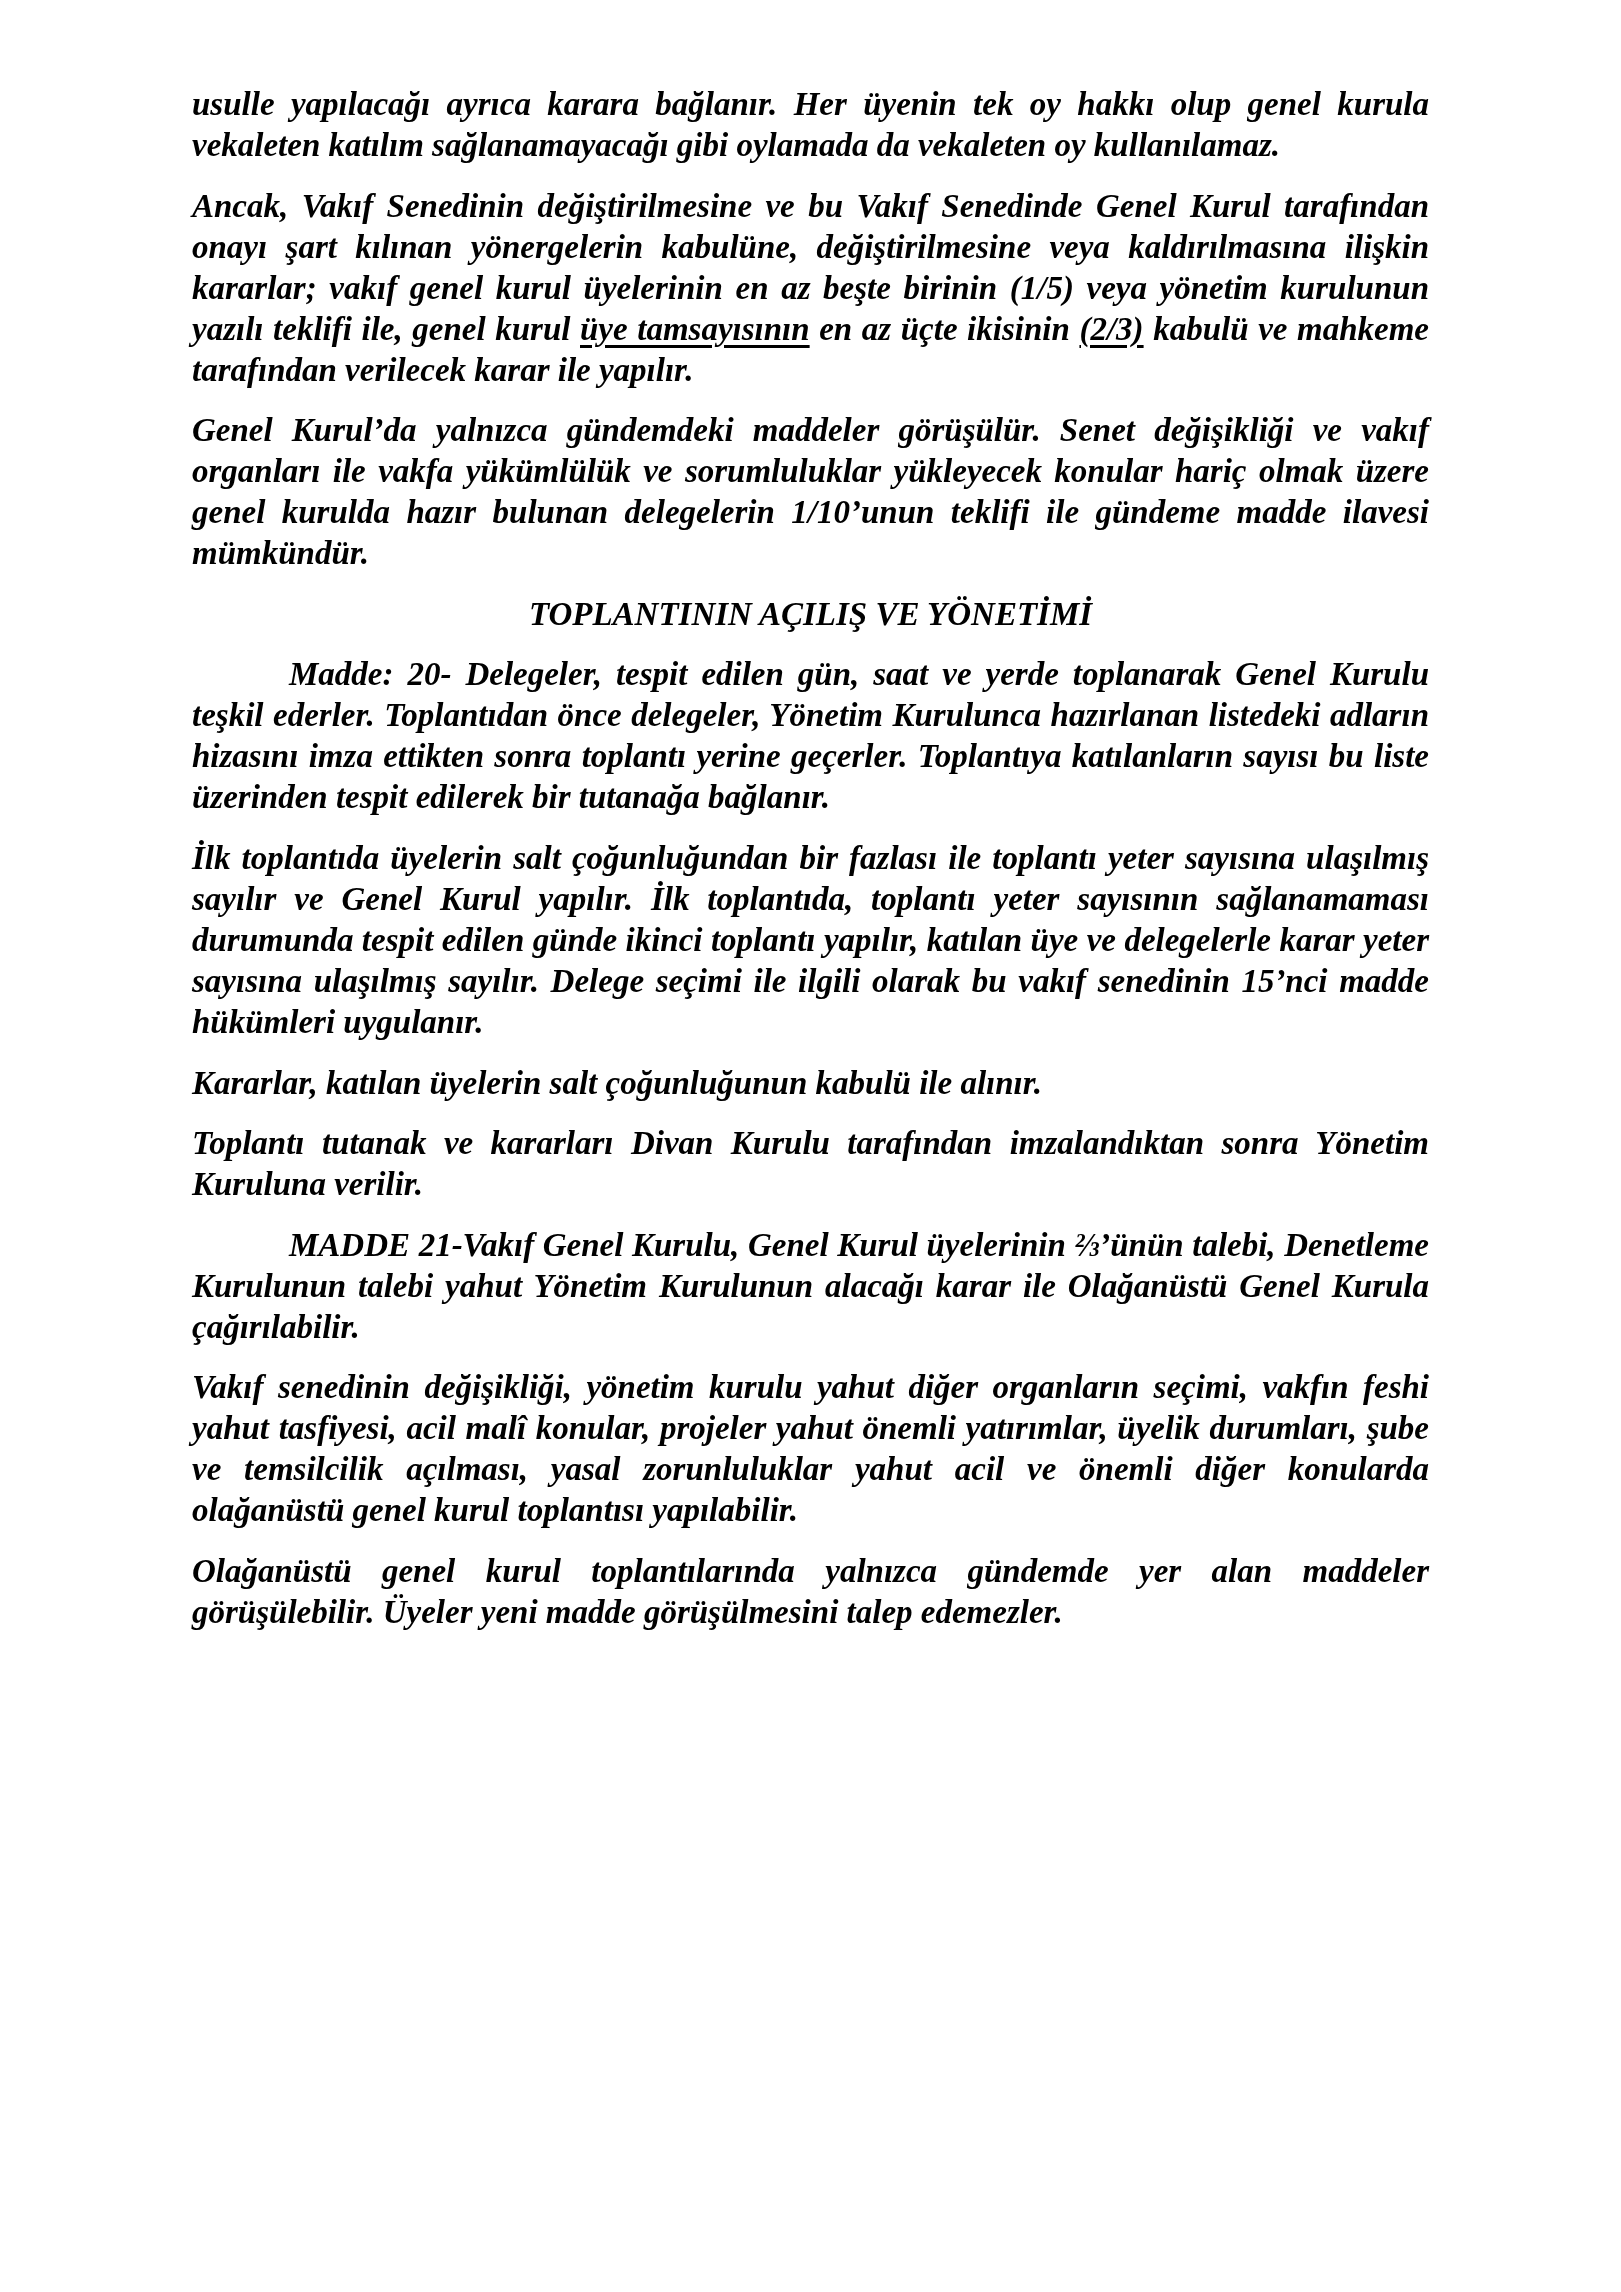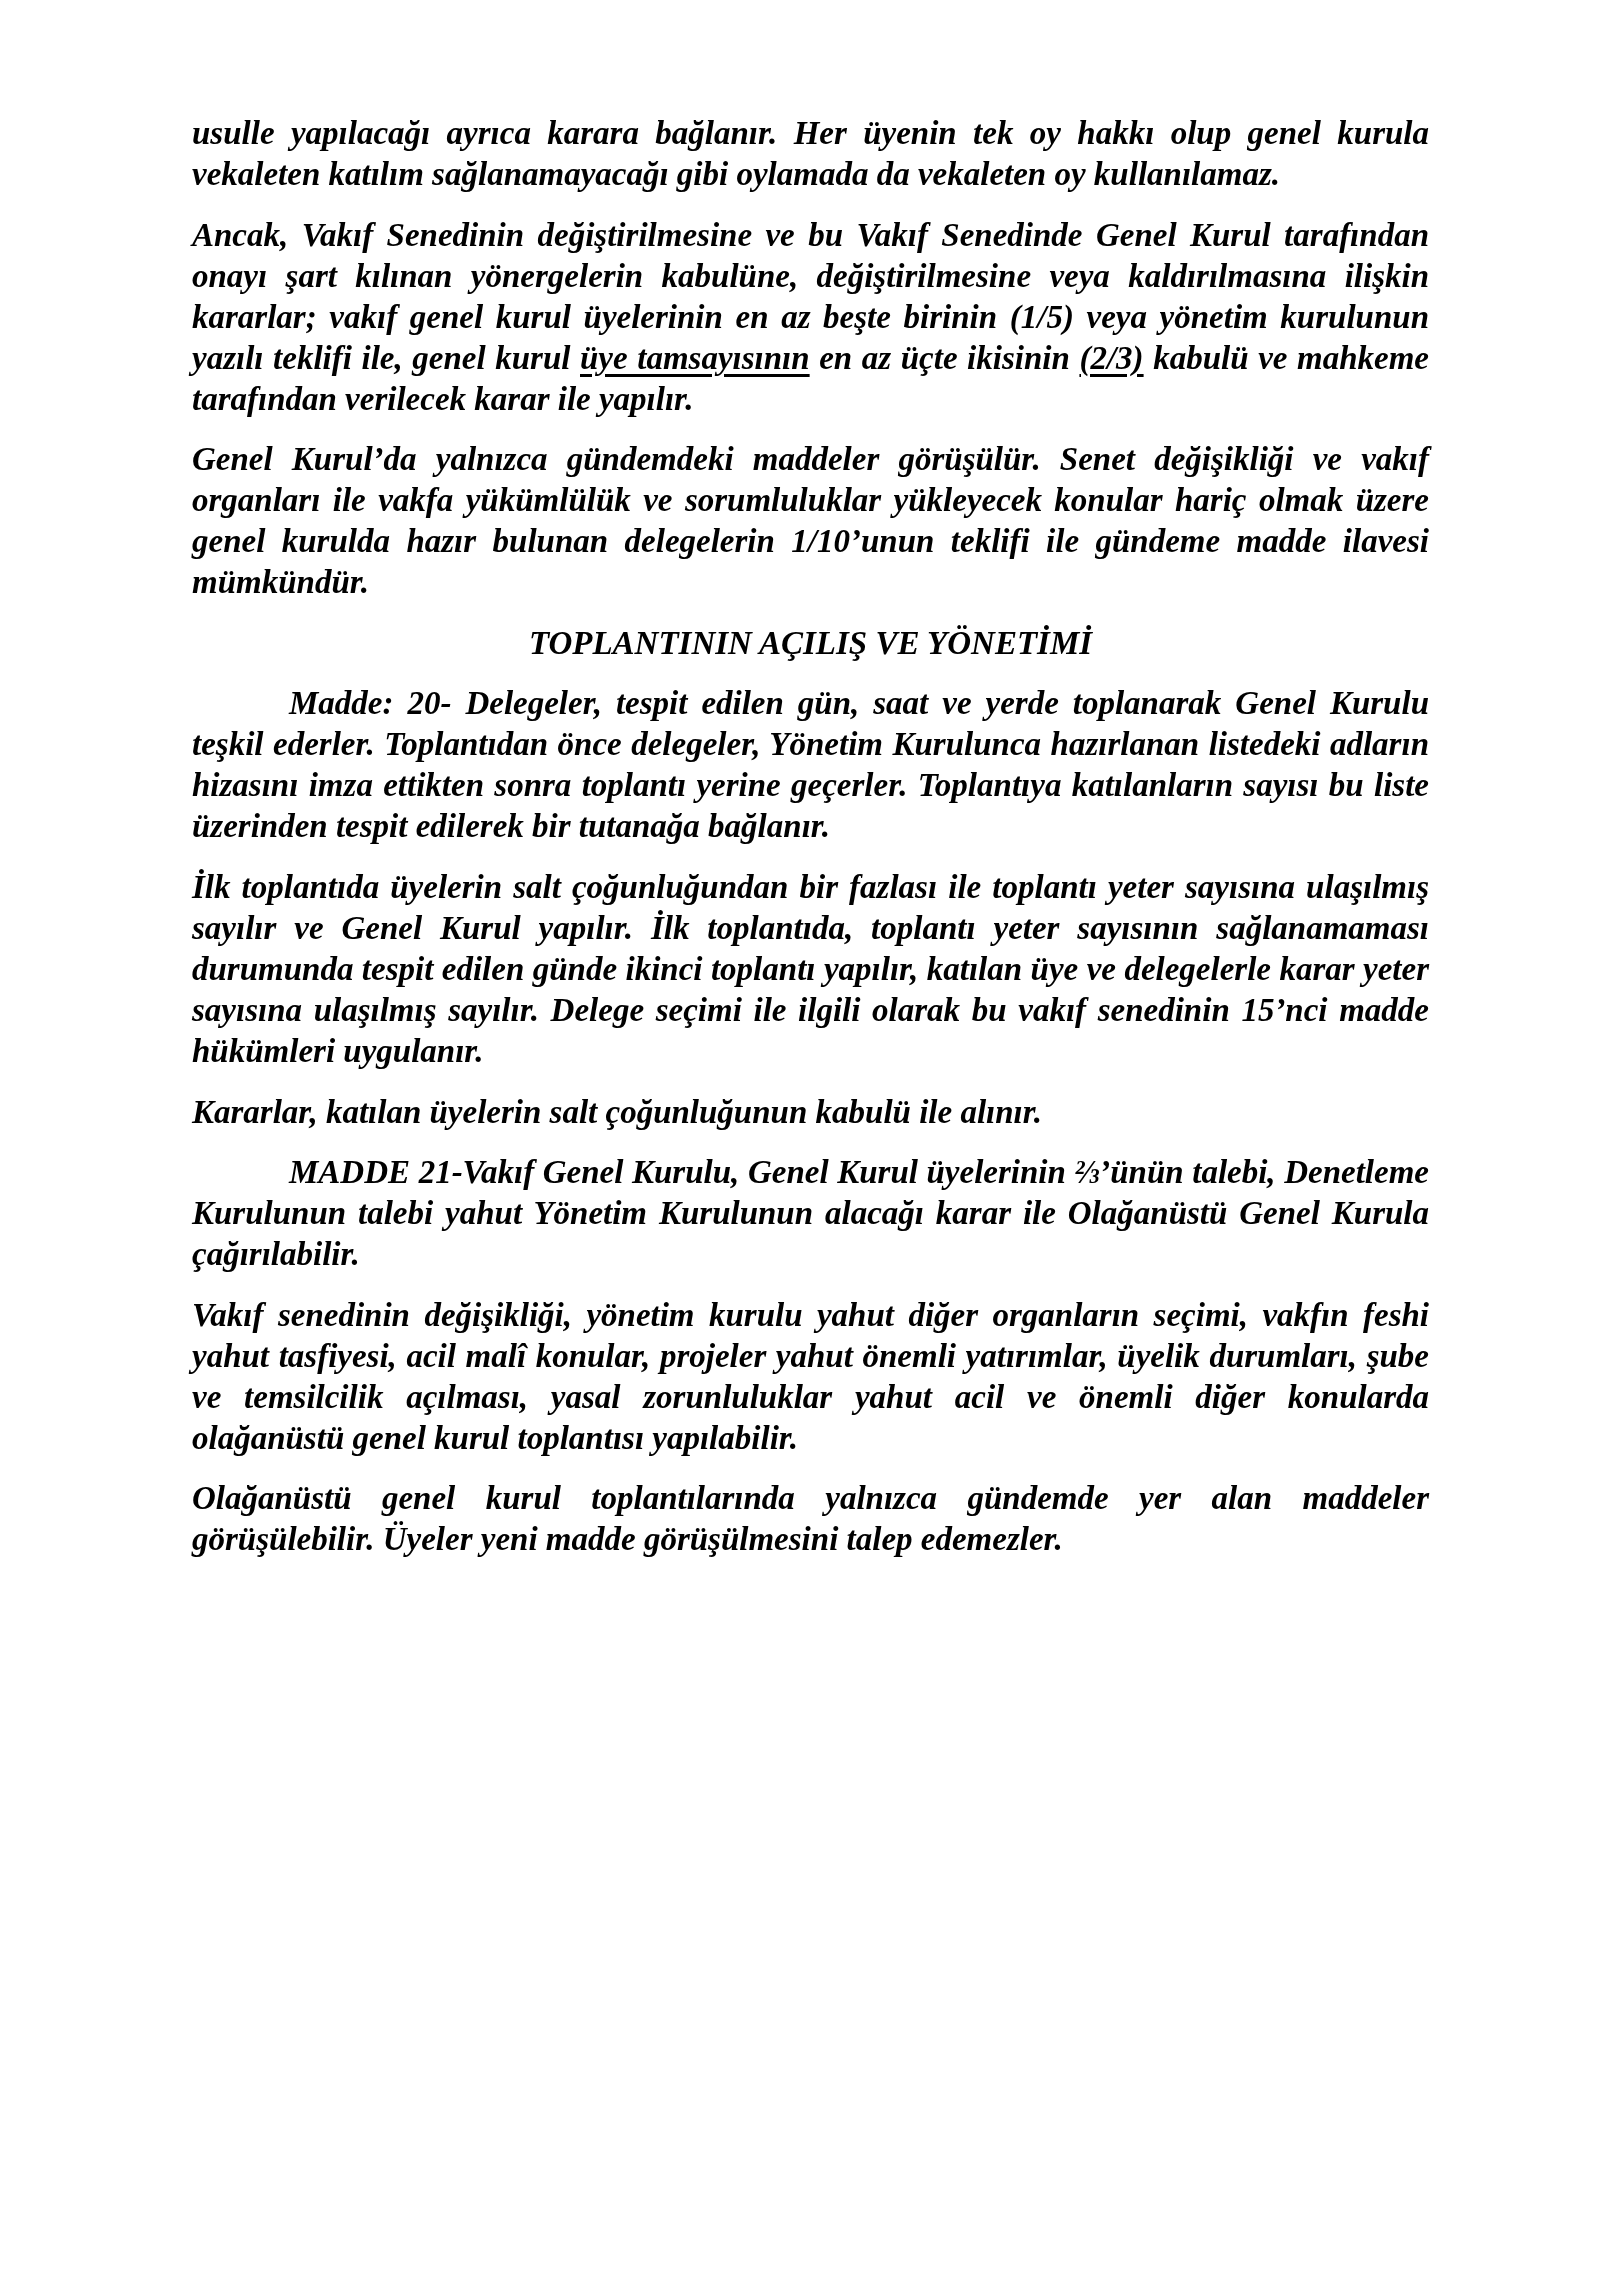--- a/index.html
+++ b/index.html
@@ -7,21 +7,21 @@
     margin: 0;
     padding: 0;
     background: #ffffff;
   }
   .page {
     position: relative;
     width: 1621px;
     height: 2293px;
     background: #ffffff;
     overflow: hidden;
-    padding: 113px 192px 59px 192px;
+    padding: 84px 192px 59px 192px;
     font-family: "Liberation Serif", serif;
     color: #000000;
   }
   .doc p,
   .doc h2 {
     font-style: italic;
     font-weight: bold;
     font-size: 33px;
     line-height: 41px;
     margin: 0 0 19.6px 0;
@@ -41,18 +41,19 @@
 
 <div class="page">
   <div class="doc">
       <p><span>usulle yapılacağı ayrıca karara bağlanır. Her üyenin tek oy hakkı olup genel kurula vekaleten katılım sağlanamayacağı gibi oylamada da vekaleten oy kullanılamaz.</span></p>
       <p><span>Ancak, Vakıf Senedinin değiştirilmesine ve bu Vakıf Senedinde Genel Kurul tarafından onayı şart kılınan yönergelerin kabulüne, değiştirilmesine veya kaldırılmasına ilişkin kararlar; vakıf genel kurul üyelerinin en az beşte birinin (1/5) veya yönetim kurulunun yazılı teklifi ile, genel kurul </span><span class="underline">üye tamsayısının</span><span> en az üçte ikisinin </span><span class="underline">(2/3)</span><span> kabulü ve mahkeme tarafından verilecek karar ile yapılır.</span></p>
       <p><span>Genel Kurul’da yalnızca gündemdeki maddeler görüşülür. Senet değişikliği ve vakıf organları ile vakfa yükümlülük ve sorumluluklar yükleyecek konular hariç olmak üzere genel kurulda hazır bulunan delegelerin 1/10’unun teklifi ile gündeme madde ilavesi mümkündür.</span></p>
       <h2><span>TOPLANTININ AÇILIŞ VE YÖNETİMİ</span></h2>
       <p class="indent"><span>Madde: 20- Delegeler, tespit edilen gün, saat ve yerde toplanarak Genel Kurulu teşkil ederler. Toplantıdan önce delegeler, Yönetim Kurulunca hazırlanan listedeki adların hizasını imza ettikten sonra toplantı yerine geçerler. Toplantıya katılanların sayısı bu liste üzerinden tespit edilerek bir tutanağa bağlanır.</span></p>
       <p><span>İlk toplantıda üyelerin salt çoğunluğundan bir fazlası ile toplantı yeter sayısına ulaşılmış sayılır ve Genel Kurul yapılır. İlk toplantıda, toplantı yeter sayısının sağlanamaması durumunda tespit edilen günde ikinci toplantı yapılır, katılan üye ve delegelerle karar yeter sayısına ulaşılmış sayılır. Delege seçimi ile ilgili olarak bu vakıf senedinin 15’nci madde hükümleri uygulanır.</span></p>
       <p><span>Kararlar, katılan üyelerin salt çoğunluğunun kabulü ile alınır.</span></p>
+      <p><span>Toplantı tutanak ve kararları Divan Kurulu tarafından imzalandıktan sonra Yönetim Kuruluna verilir.</span></p>
       <p class="indent"><span>MADDE 21-Vakıf Genel Kurulu, Genel Kurul üyelerinin ⅔’ünün talebi, Denetleme Kurulunun talebi yahut Yönetim Kurulunun alacağı karar ile Olağanüstü Genel Kurula çağırılabilir.</span></p>
       <p><span>Vakıf senedinin değişikliği, yönetim kurulu yahut diğer organların seçimi, vakfın feshi yahut tasfiyesi, acil malî konular, projeler yahut önemli yatırımlar, üyelik durumları, şube ve temsilcilik açılması, yasal zorunluluklar yahut acil ve önemli diğer konularda olağanüstü genel kurul toplantısı yapılabilir.</span></p>
       <p><span>Olağanüstü genel kurul toplantılarında yalnızca gündemde yer alan maddeler görüşülebilir. Üyeler yeni madde görüşülmesini talep edemezler.</span></p>
     </div>
 </div>
 
 
 </body></html>

